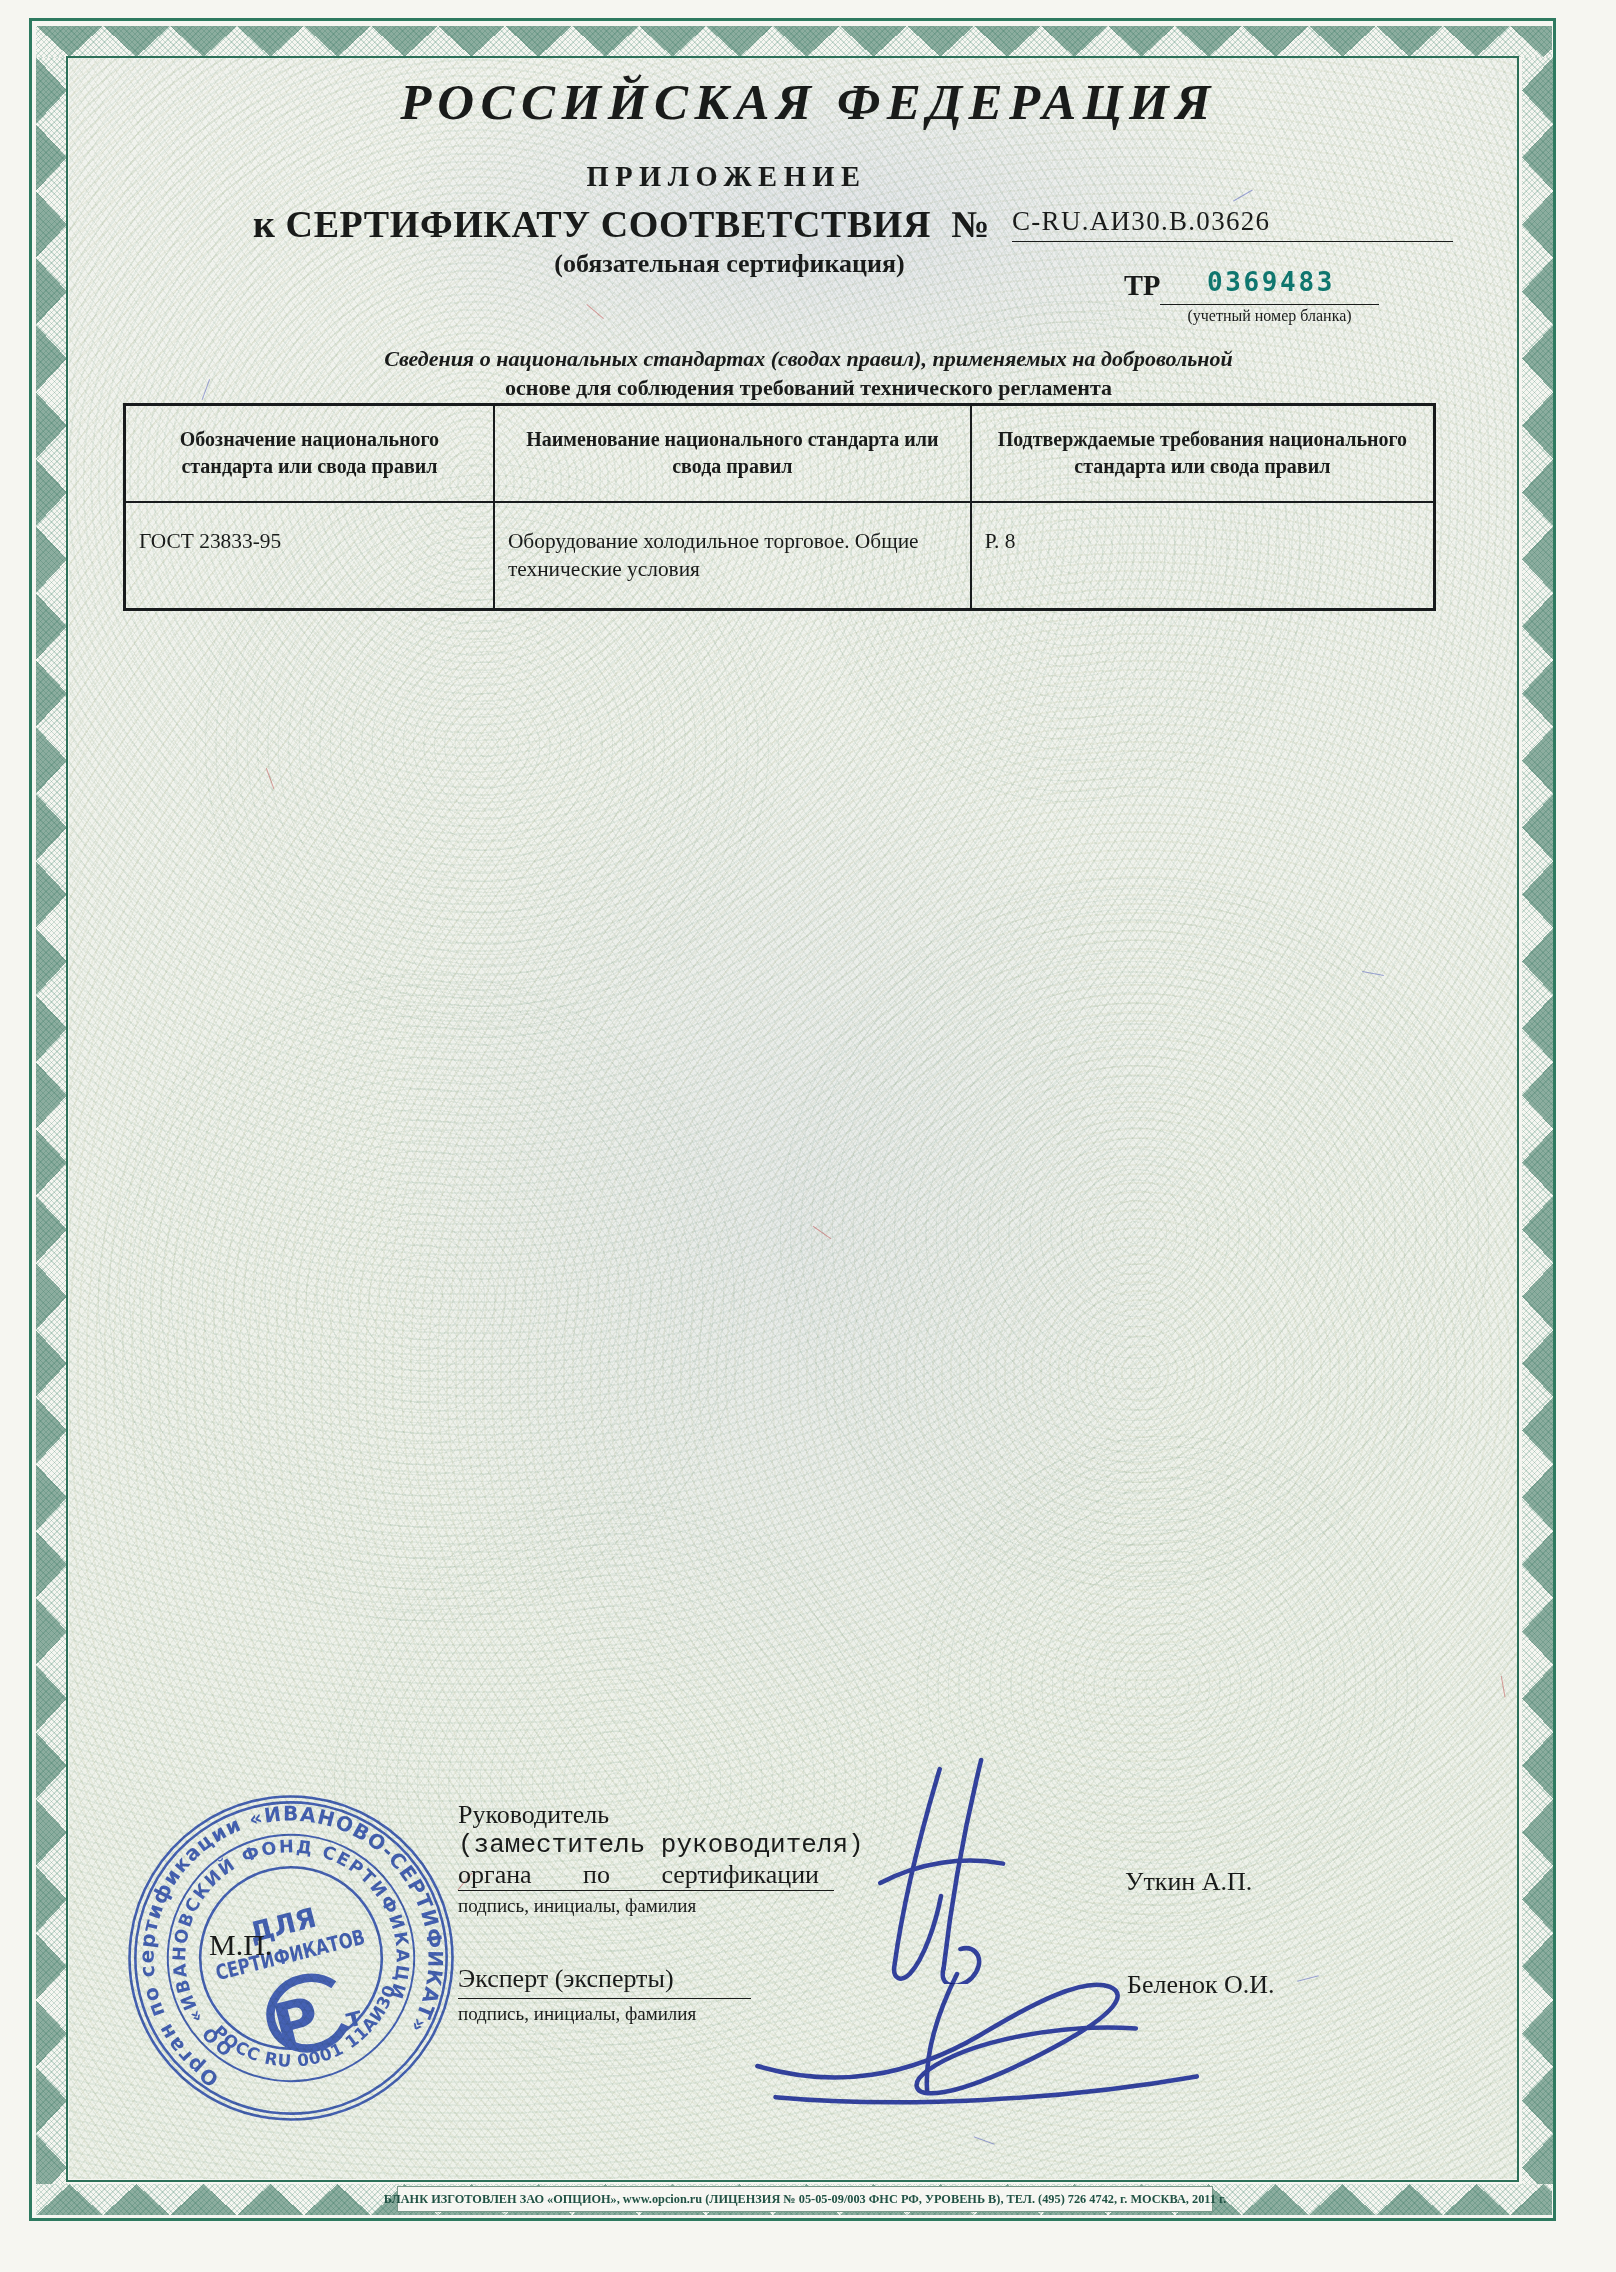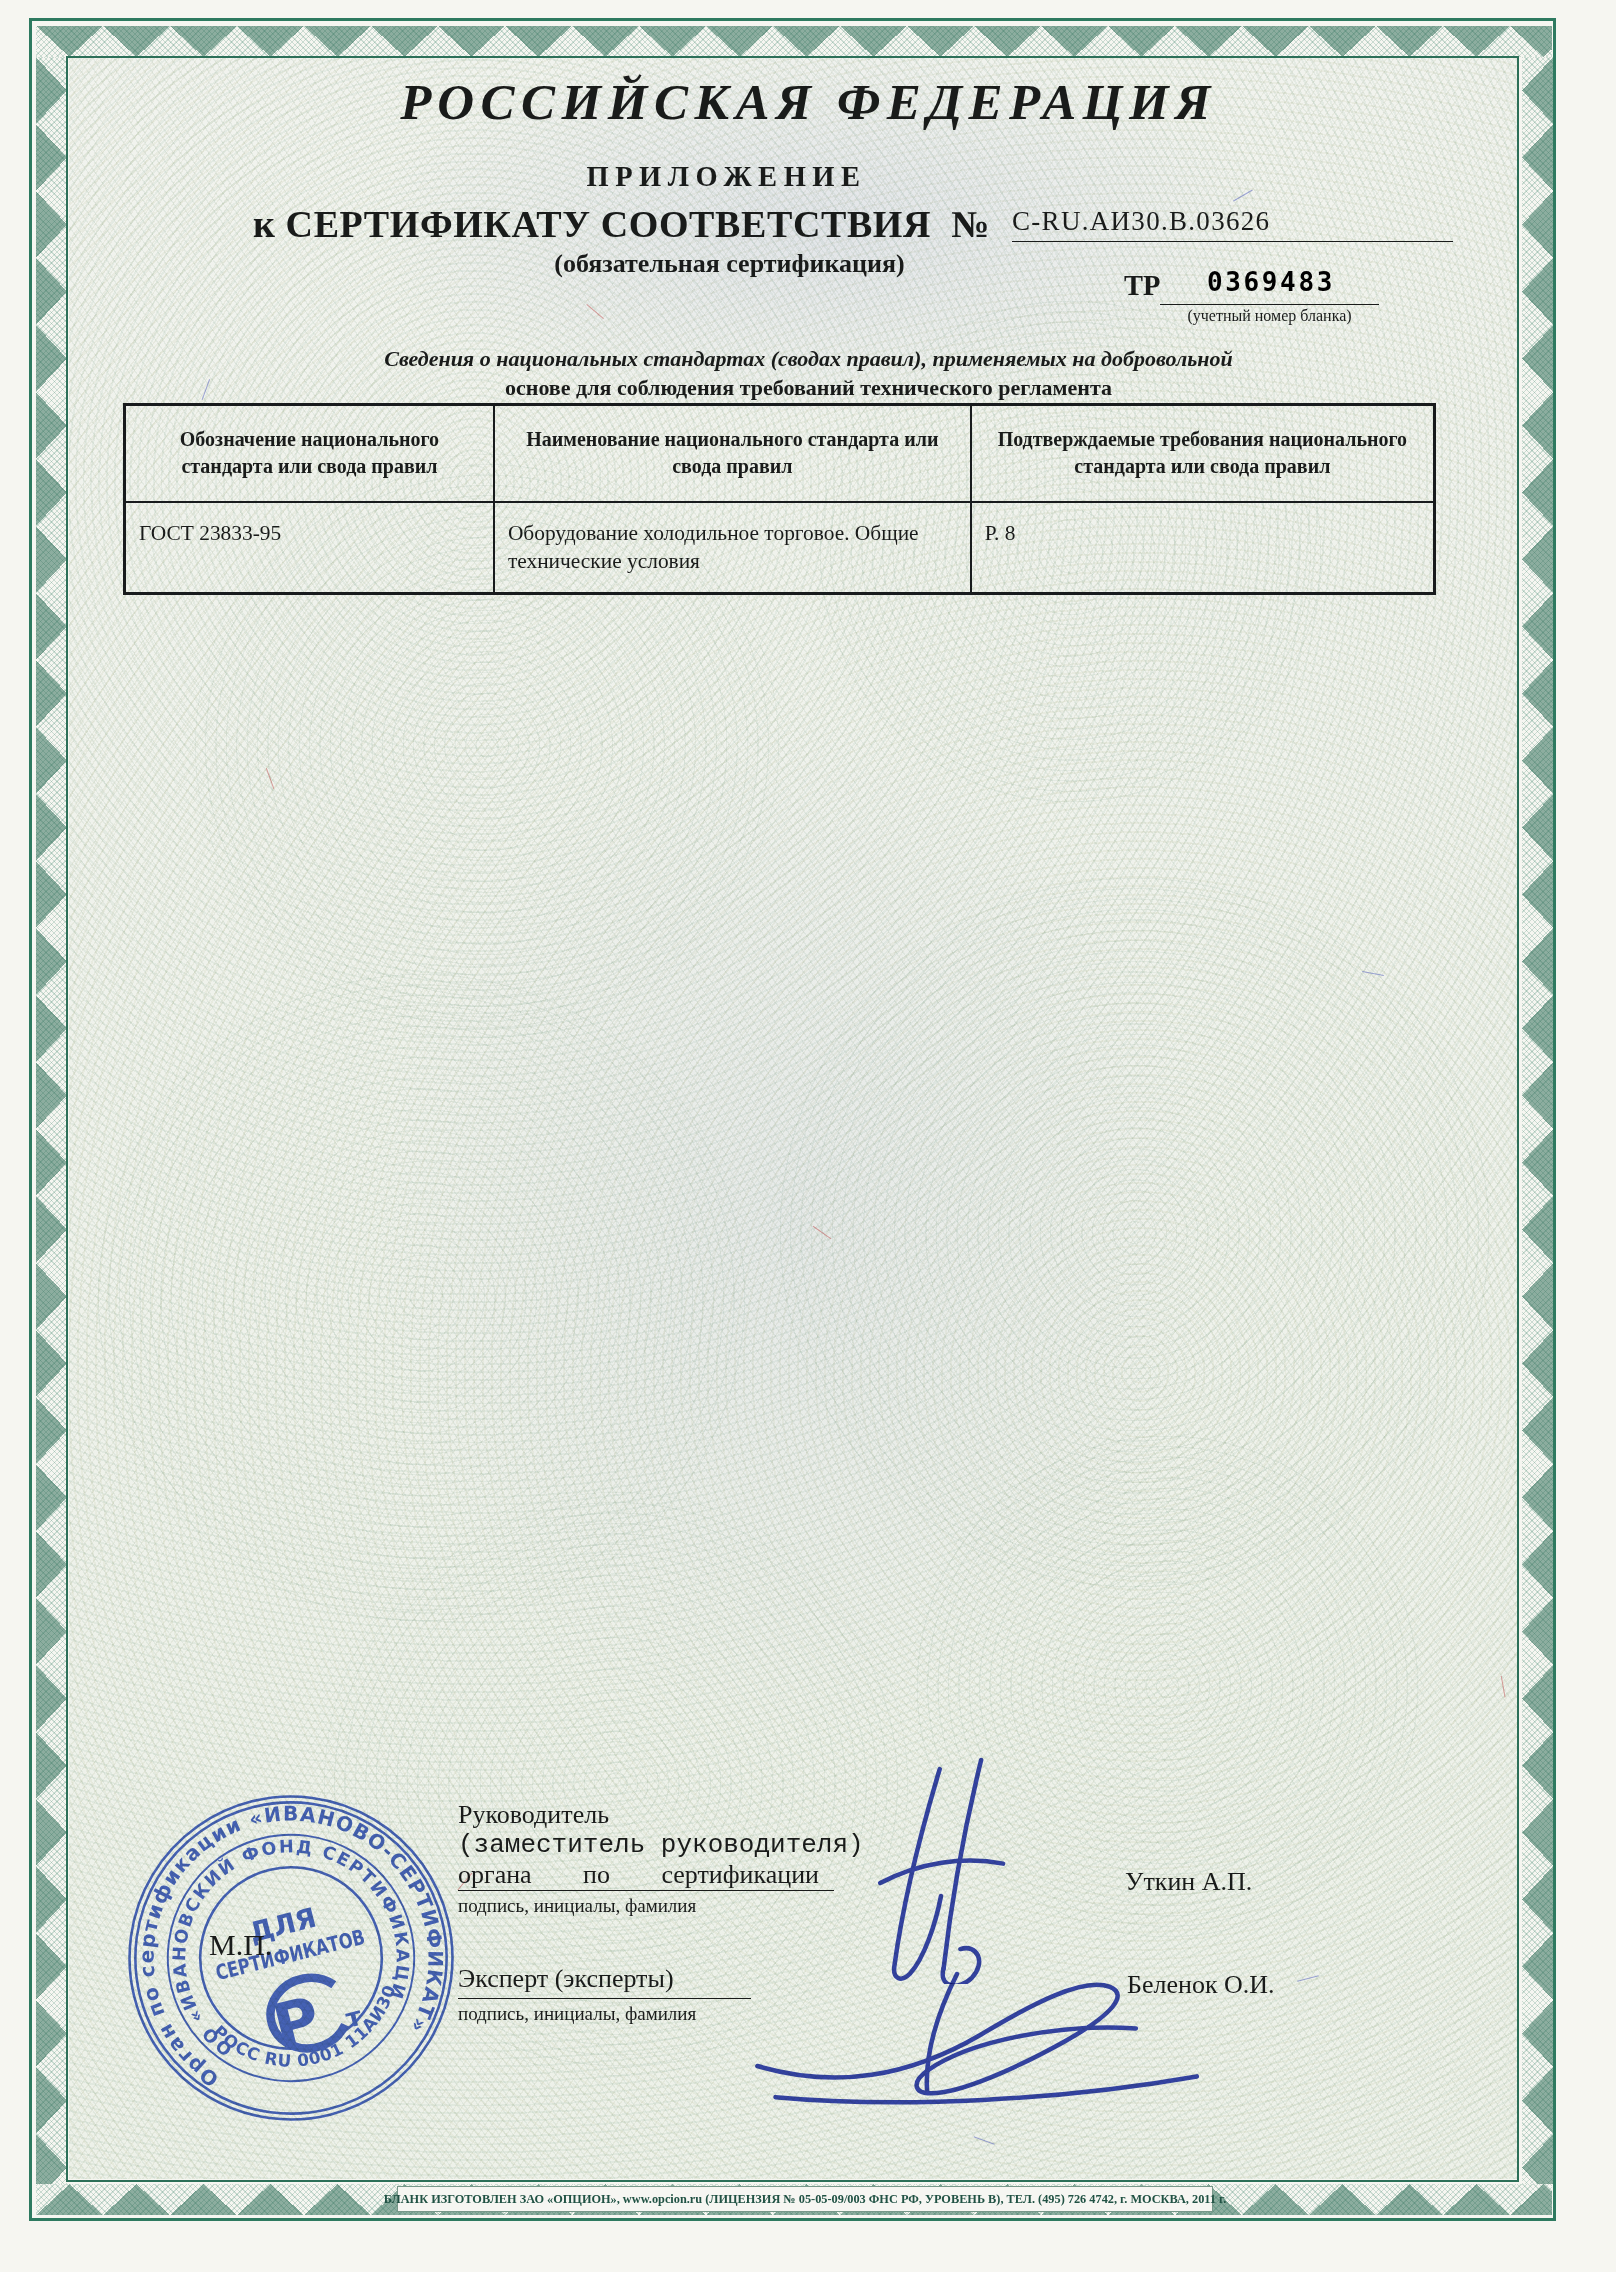--- a/index.html
+++ b/index.html
@@ -55,34 +55,34 @@
   
   .blk{z-index:5;}
   .country{left:0;top:73px;width:1617px;text-align:center;font-size:51px;font-weight:bold;letter-spacing:6.5px;font-style:italic;}
   .doctype{left:0;top:161px;width:1453px;text-align:center;font-size:28.5px;font-weight:bold;letter-spacing:6.5px;}
   .certline{left:253px;top:202px;font-size:38px;font-weight:bold;letter-spacing:0.6px;white-space:nowrap;}
   .certnum{left:1012px;top:206px;width:441px;font-size:27px;letter-spacing:1.3px;
     border-bottom:1.9px solid #191b1a;padding-bottom:3.9px;}
   .certkind{left:0;top:249px;width:1459px;text-align:center;font-size:26px;font-weight:bold;}
   .trlabel{left:1124px;top:270px;font-size:28.5px;font-weight:bold;}
   .blanknum{left:1164px;top:267px;width:214px;text-align:center;
-    font-family:"DejaVu Sans Mono",monospace;font-weight:bold;font-size:26px;letter-spacing:2.6px;color:#000000;}
+    font-family:"DejaVu Sans Mono",monospace;font-weight:bold;font-size:26px;letter-spacing:2.6px;color:#0f766e;}
   .blankline{left:1160px;top:304px;width:219px;border-top:1.9px solid #191b1a;}
   .blankcap{left:1160px;top:307px;width:219px;text-align:center;font-size:16px;}
   .intro{left:0;width:1617px;text-align:center;font-size:22px;font-weight:bold;}
 
   
   table.std{
     position:absolute;left:123px;top:403px;width:1313px;z-index:5;
     border-collapse:collapse;table-layout:fixed;
   }
   table.std,table.std th,table.std td{border:2.6px solid #181b1d;}
   table.std{border-width:3.2px;}
   table.std th{font-size:20px;font-weight:bold;line-height:27px;padding:6.5px 9px;vertical-align:middle;text-align:center;}
-  table.std td{font-size:21.4px;line-height:28.5px;padding:16px 13px;vertical-align:top;text-align:left;}
+  table.std td{font-size:21.4px;line-height:28.5px;padding:24px 13px;vertical-align:top;text-align:left;}
   tr.hdr{height:97px;} tr.r0{height:69px;} tr.r1{height:77px;}
 
   
   .role1{left:458px;top:1800px;font-size:26px;}
   .role2{left:458px;top:1830px;font-size:26px;font-family:Liberation Mono, monospace;}
   .role3{left:458px;top:1860px;width:361px;font-size:26px;text-align:justify;text-align-last:justify;}
   .sigline1{left:458px;top:1890px;width:376px;border-top:1.9px solid #191b1a;}
   .hint1{left:458px;top:1895px;font-size:19px;}
   .name1{left:1125px;top:1867px;font-size:26px;}
   .role4{left:458px;top:1964px;font-size:26px;}

